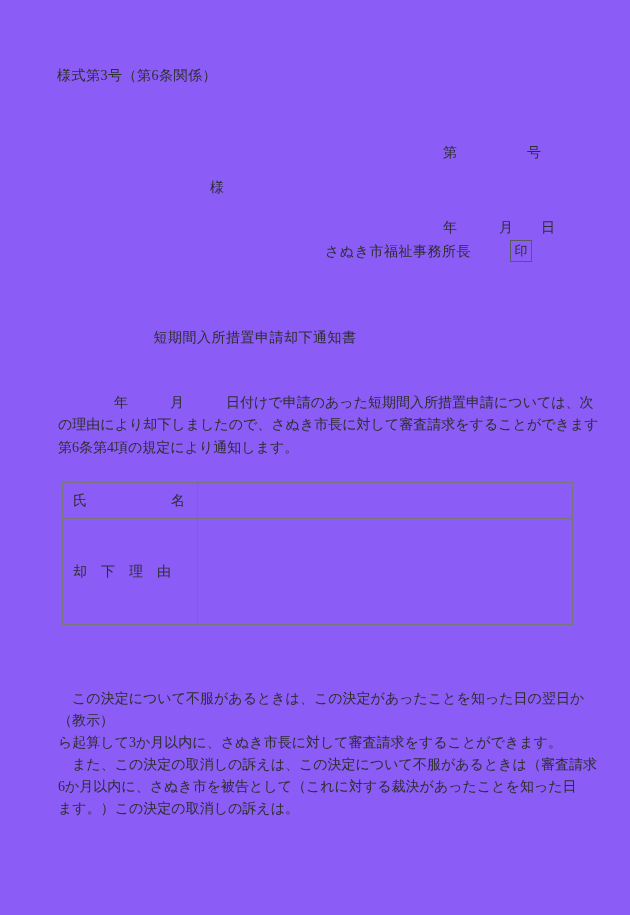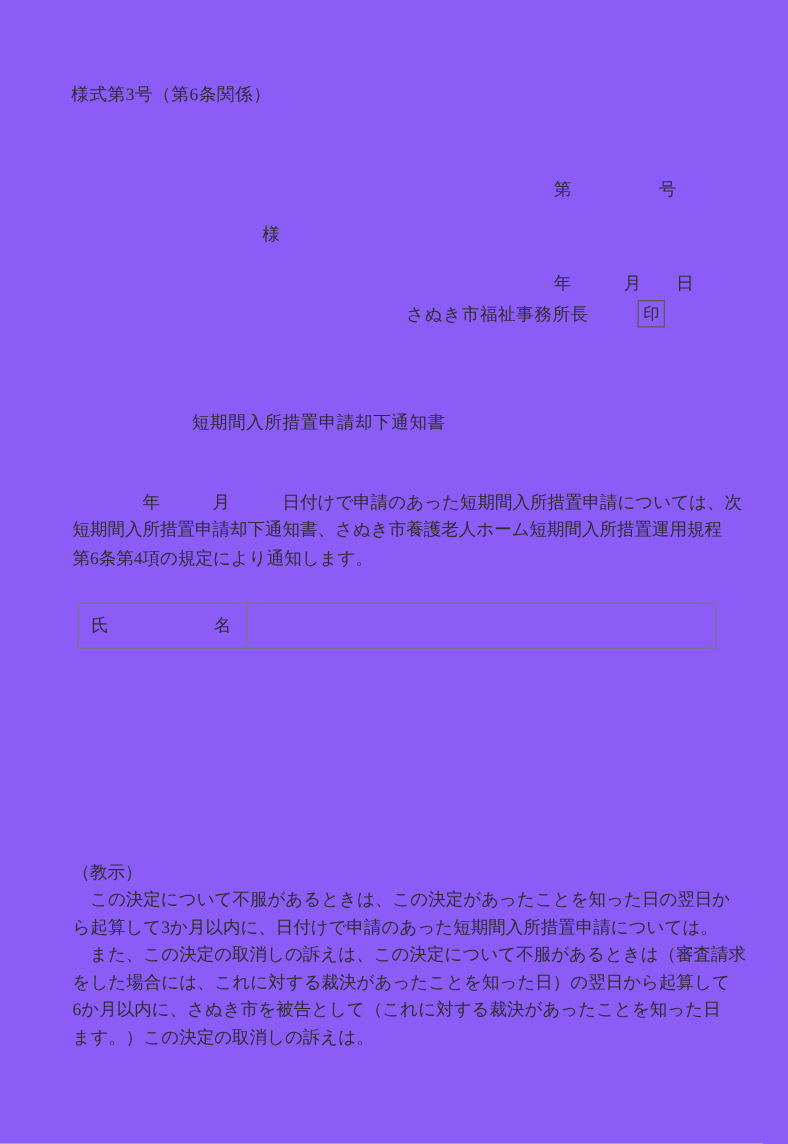--- a/index.html
+++ b/index.html
@@ -95,34 +95,37 @@
   <div class="abs issuer-name">さぬき市福祉事務所長</div>
 
   <div class="abs seal-box">
     <span>印</span>
   </div>
 
   <div class="abs doc-title">短期間入所措置申請却下通知書</div>
 
   <div class="abs body-par">
       <div>　　　　年　　　月　　　日付けで申請のあった短期間入所措置申請については、次</div>
-      <div>短期間入所措置申請却下通知書、さぬき市養護老人ホーム短期間入所措置運用規程</div>
+      <div>の理由により却下しましたので、さぬき市長に対して審査請求をすることができます</div>
       <div>第6条第4項の規定により通知します。</div>
     </div>
 
   <div class="abs info-table">
     <div class="t-row row-name">
       <div class="t-label">氏　　　　　　名</div>
       <div class="t-value"></div>
     </div>
+    <div class="t-row row-reason">
+      <div class="t-label">却　下　理　由</div>
+      <div class="t-value"></div>
+    </div>
   </div>
 
   <div class="abs appeal">
+      <div>　この決定について不服があるときは、この決定があったことを知った日の翌日か</div>
       <div>（教示）</div>
-      <div>　この決定について不服があるときは、この決定があったことを知った日の翌日か</div>
-      <div>ら起算して3か月以内に、日付けで申請のあった短期間入所措置申請については。</div>
+      <div>ら起算して3か月以内に、さぬき市長に対して審査請求をすることができます。</div>
       <div>　また、この決定の取消しの訴えは、この決定について不服があるときは（審査請求</div>
-      <div>をした場合には、これに対する裁決があったことを知った日）の翌日から起算して</div>
       <div>6か月以内に、さぬき市を被告として（これに対する裁決があったことを知った日</div>
       <div>ます。）この決定の取消しの訴えは。</div>
     </div>
 
 </div>
 
 </body></html>

